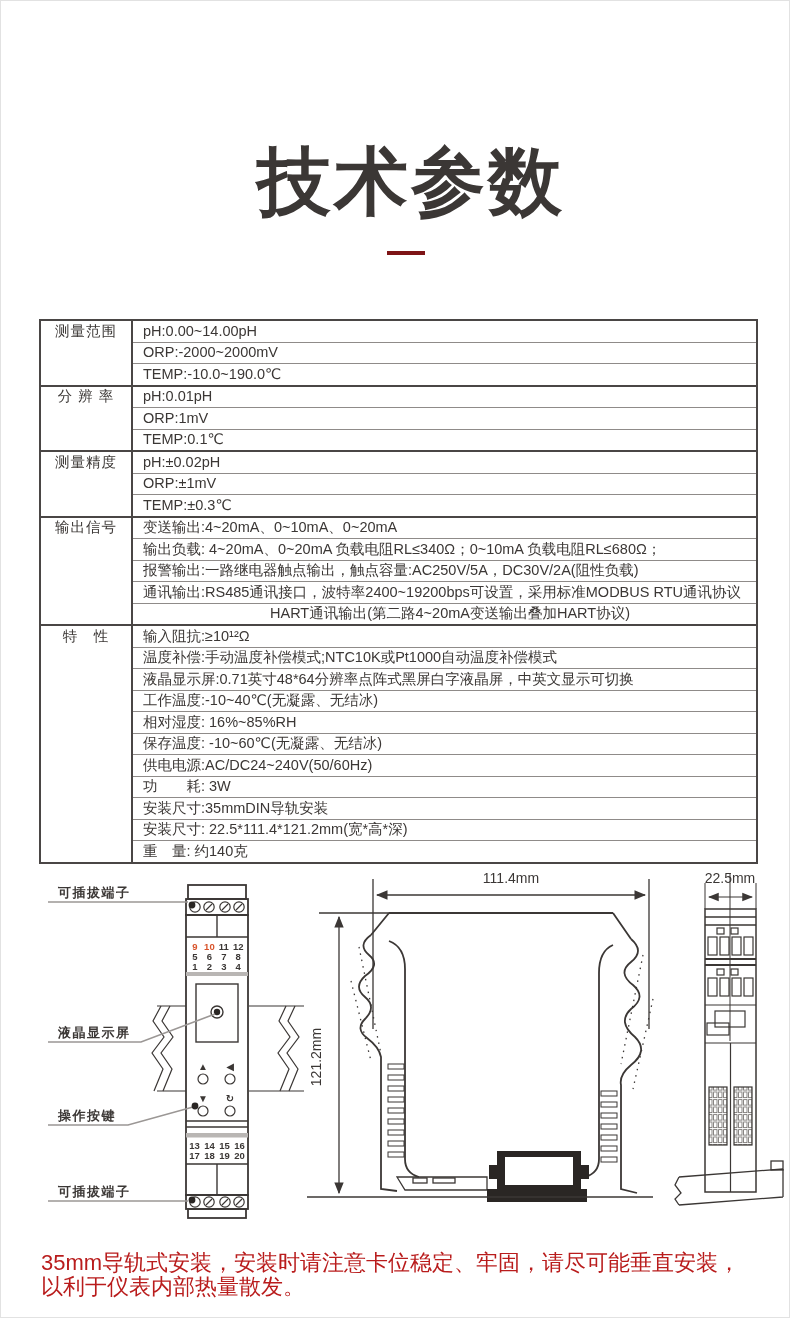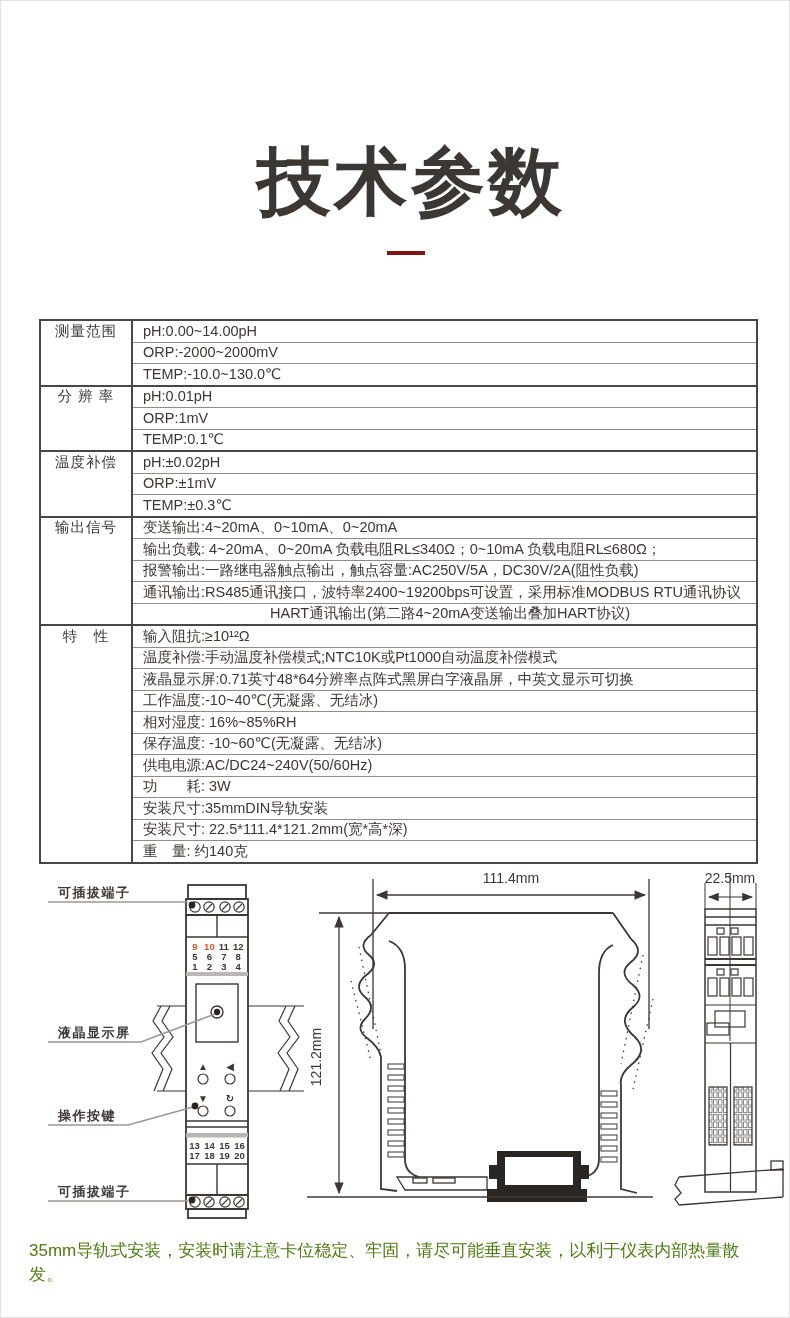--- a/index.html
+++ b/index.html
@@ -27,54 +27,54 @@
   .drawing{position:absolute;}
   svg text{font-family:"Liberation Sans","DejaVu Sans",sans-serif;fill:#3b3735;}
   .cn-label{font-size:13px;font-weight:bold;letter-spacing:1.5px;}
   .dim-label{font-size:14px;}
   .tnum{font-size:9.5px;font-weight:bold;text-anchor:middle;}
   .tnum.red{fill:#d8532a;}
   .btn-glyph{font-size:10px;text-anchor:middle;font-weight:bold;}
 
   
   .footer-note{position:absolute;top:1238px;left:28px;right:20px;
-               font-size:17px;line-height:24px;color:#4d7c0f;margin:0;}
+               font-size:22px;line-height:24px;color:#b91c1c;margin:12px;}
 </style>
 </head>
 <body>
 
 <div class="page">
 
   <h1 class="title">技术参数</h1>
   <div class="title-underline"></div>
 
   <table class="spec-table">
     <tbody id="spec-tbody">
         <tr class="group-start">
           <td class="label-cell" rowspan="3">测量范围</td>
           <td class="value-cell">pH:0.00~14.00pH</td>
         </tr>
         <tr>
           <td class="value-cell">ORP:-2000~2000mV</td>
         </tr>
         <tr>
-          <td class="value-cell">TEMP:-10.0~130.0℃</td>
+          <td class="value-cell">TEMP:-10.0~190.0℃</td>
         </tr>
         <tr class="group-start">
           <td class="label-cell" rowspan="3">分 辨 率</td>
           <td class="value-cell">pH:0.01pH</td>
         </tr>
         <tr>
           <td class="value-cell">ORP:1mV</td>
         </tr>
         <tr>
           <td class="value-cell">TEMP:0.1℃</td>
         </tr>
         <tr class="group-start">
-          <td class="label-cell" rowspan="3">温度补偿</td>
+          <td class="label-cell" rowspan="3">测量精度</td>
           <td class="value-cell">pH:±0.02pH</td>
         </tr>
         <tr>
           <td class="value-cell">ORP:±1mV</td>
         </tr>
         <tr>
           <td class="value-cell">TEMP:±0.3℃</td>
         </tr>
         <tr class="group-start">
           <td class="label-cell" rowspan="5">输出信号</td>

